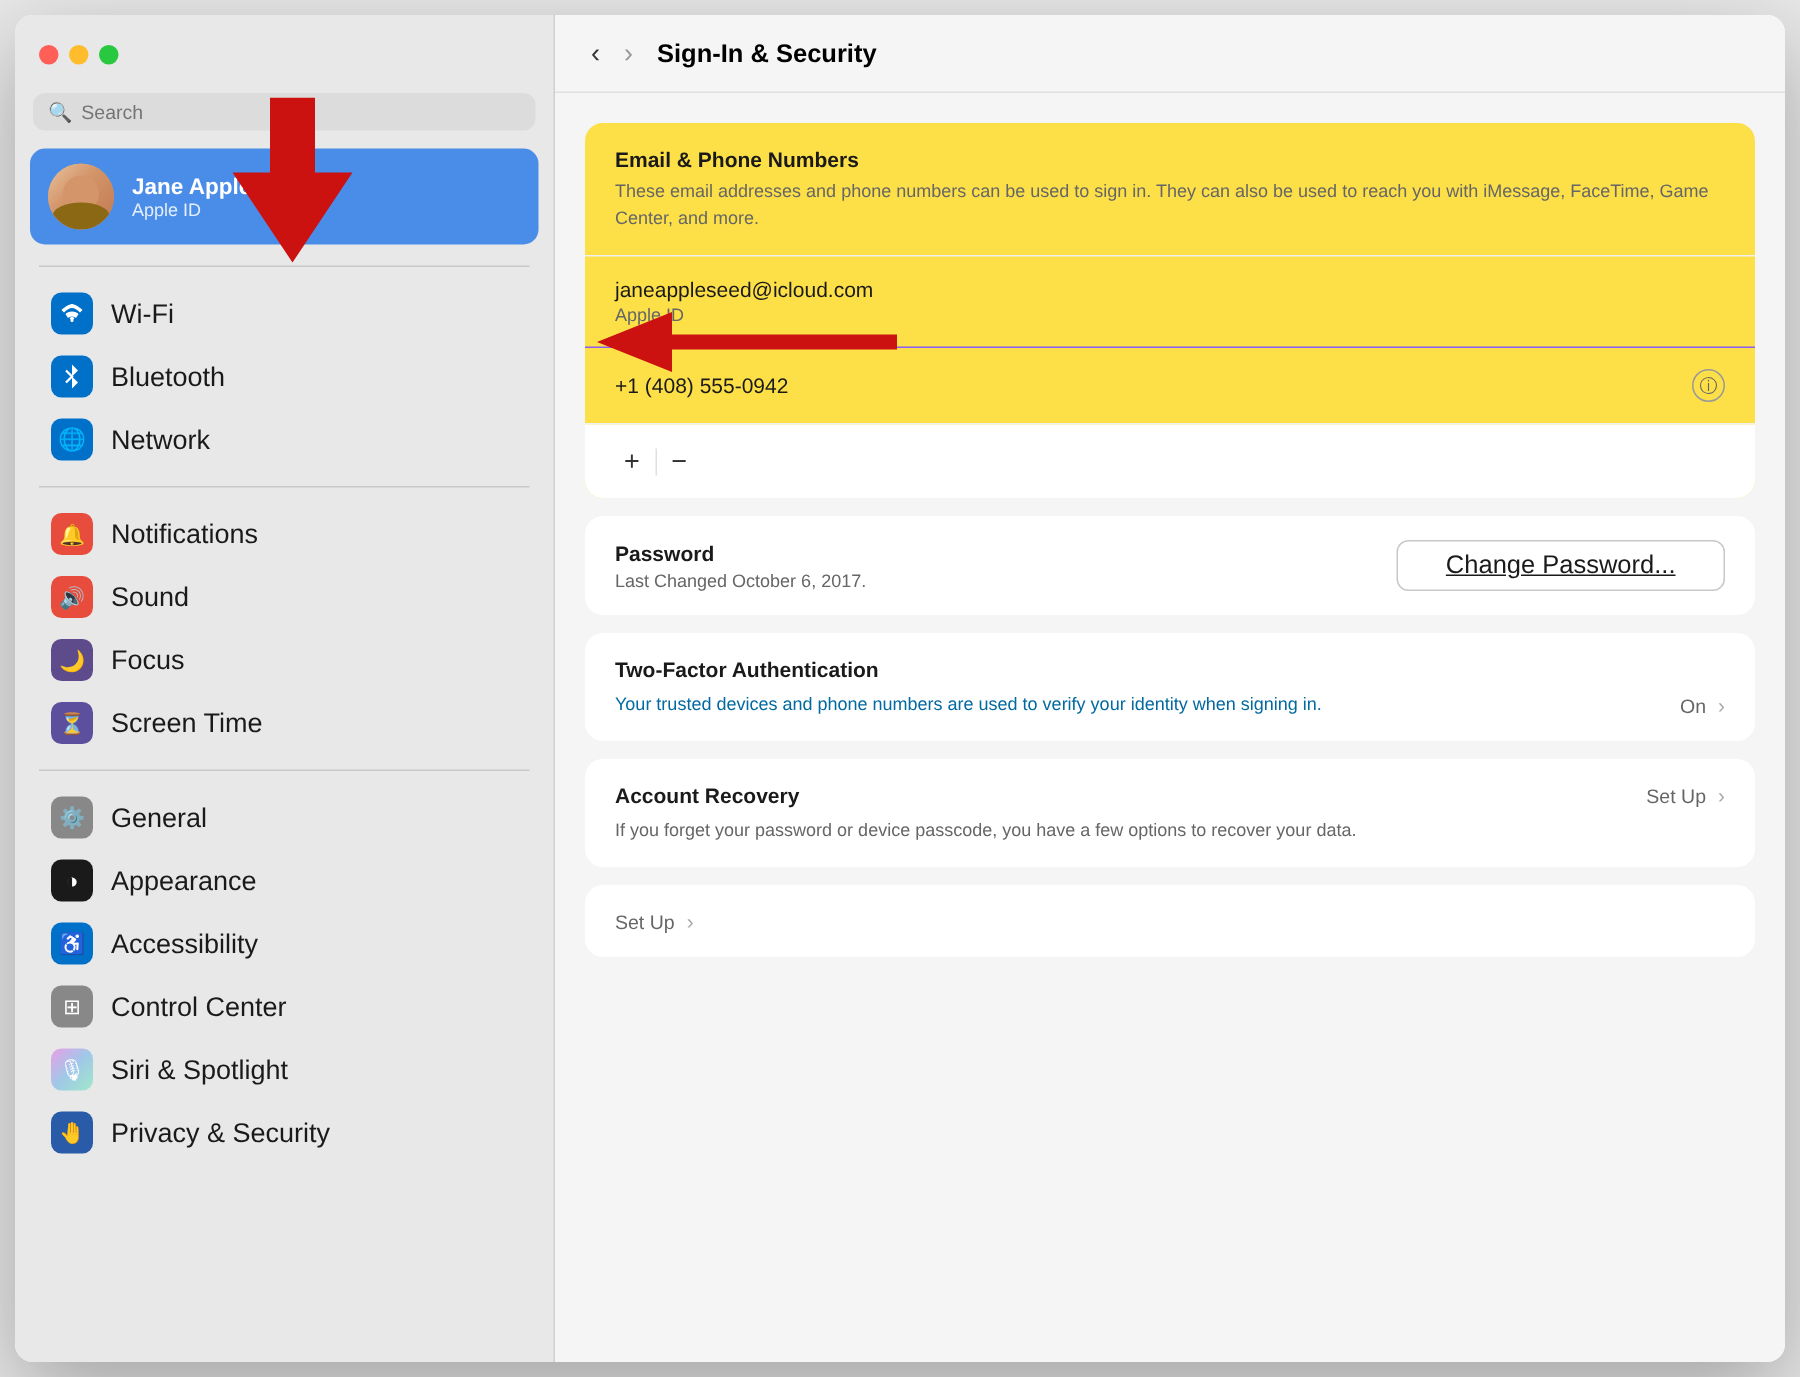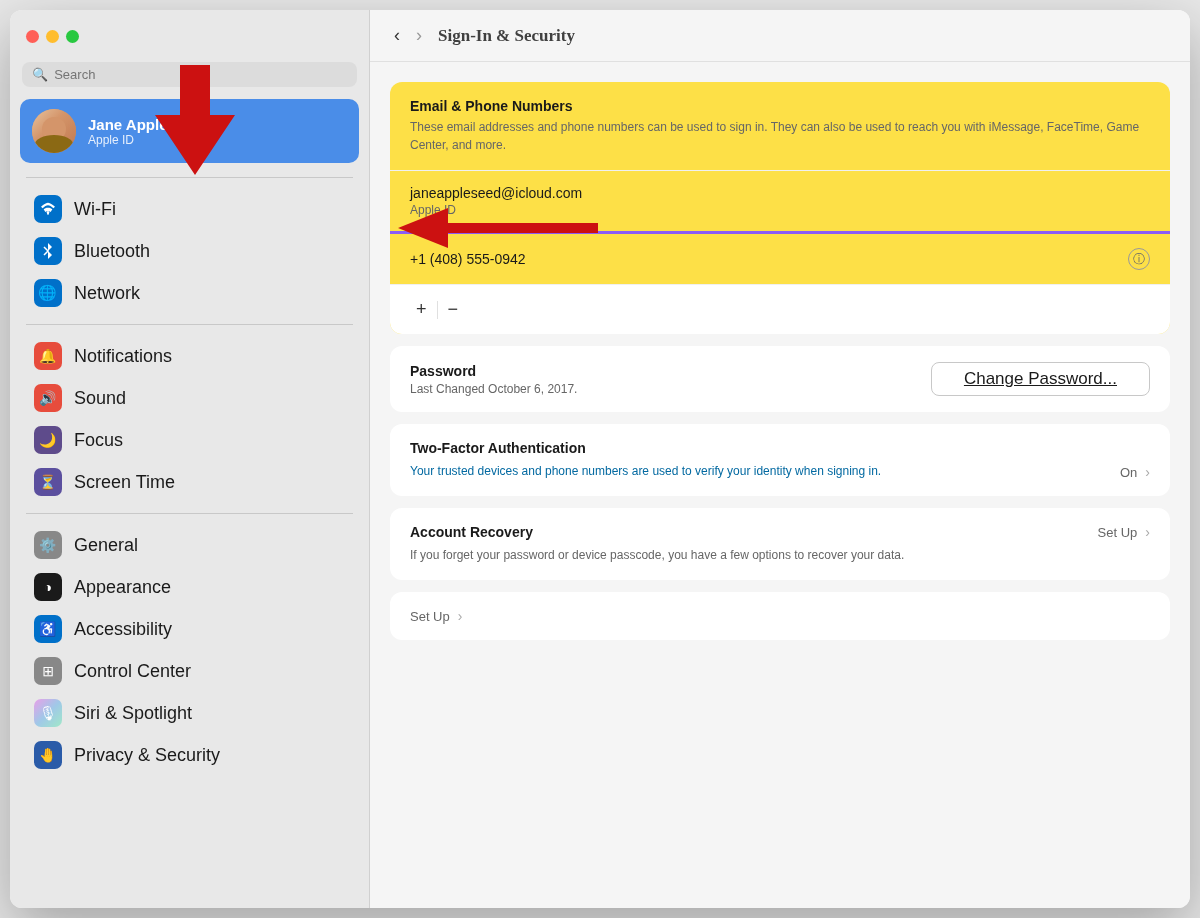--- a/index.html
+++ b/index.html
@@ -192,23 +192,22 @@
       border: none;
       cursor: pointer;
       color: #999;
       font-size: 18px;
       padding: 2px 4px;
     }
     .nav-btn.active { color: #333; }
     .page-title {
       font-size: 17px;
       font-weight: 600;
-      color: #404040;
+      color: #000000;
       margin-left: 4px;
-      font-family: Liberation Serif, serif;
     }
     .content-body {
       padding: 20px;
       display: flex;
       flex-direction: column;
       gap: 12px;
     }
     .card {
       background: #fde047;
       border-radius: 12px;
@@ -225,21 +224,21 @@
       color: #1a1a1a;
       margin-bottom: 4px;
     }
     .section-desc {
       font-size: 12px;
       color: #666;
       line-height: 1.5;
     }
     .email-row {
       padding: 14px 20px;
-      border-bottom: 3px solid #8b5cf6;
+      border-bottom: 1px solid #8b5cf6;
     }
     .email-main {
       font-size: 14px;
       color: #1a1a1a;
       font-weight: 500;
     }
     .email-sub {
       font-size: 12px;
       color: #666;
       margin-top: 2px;

